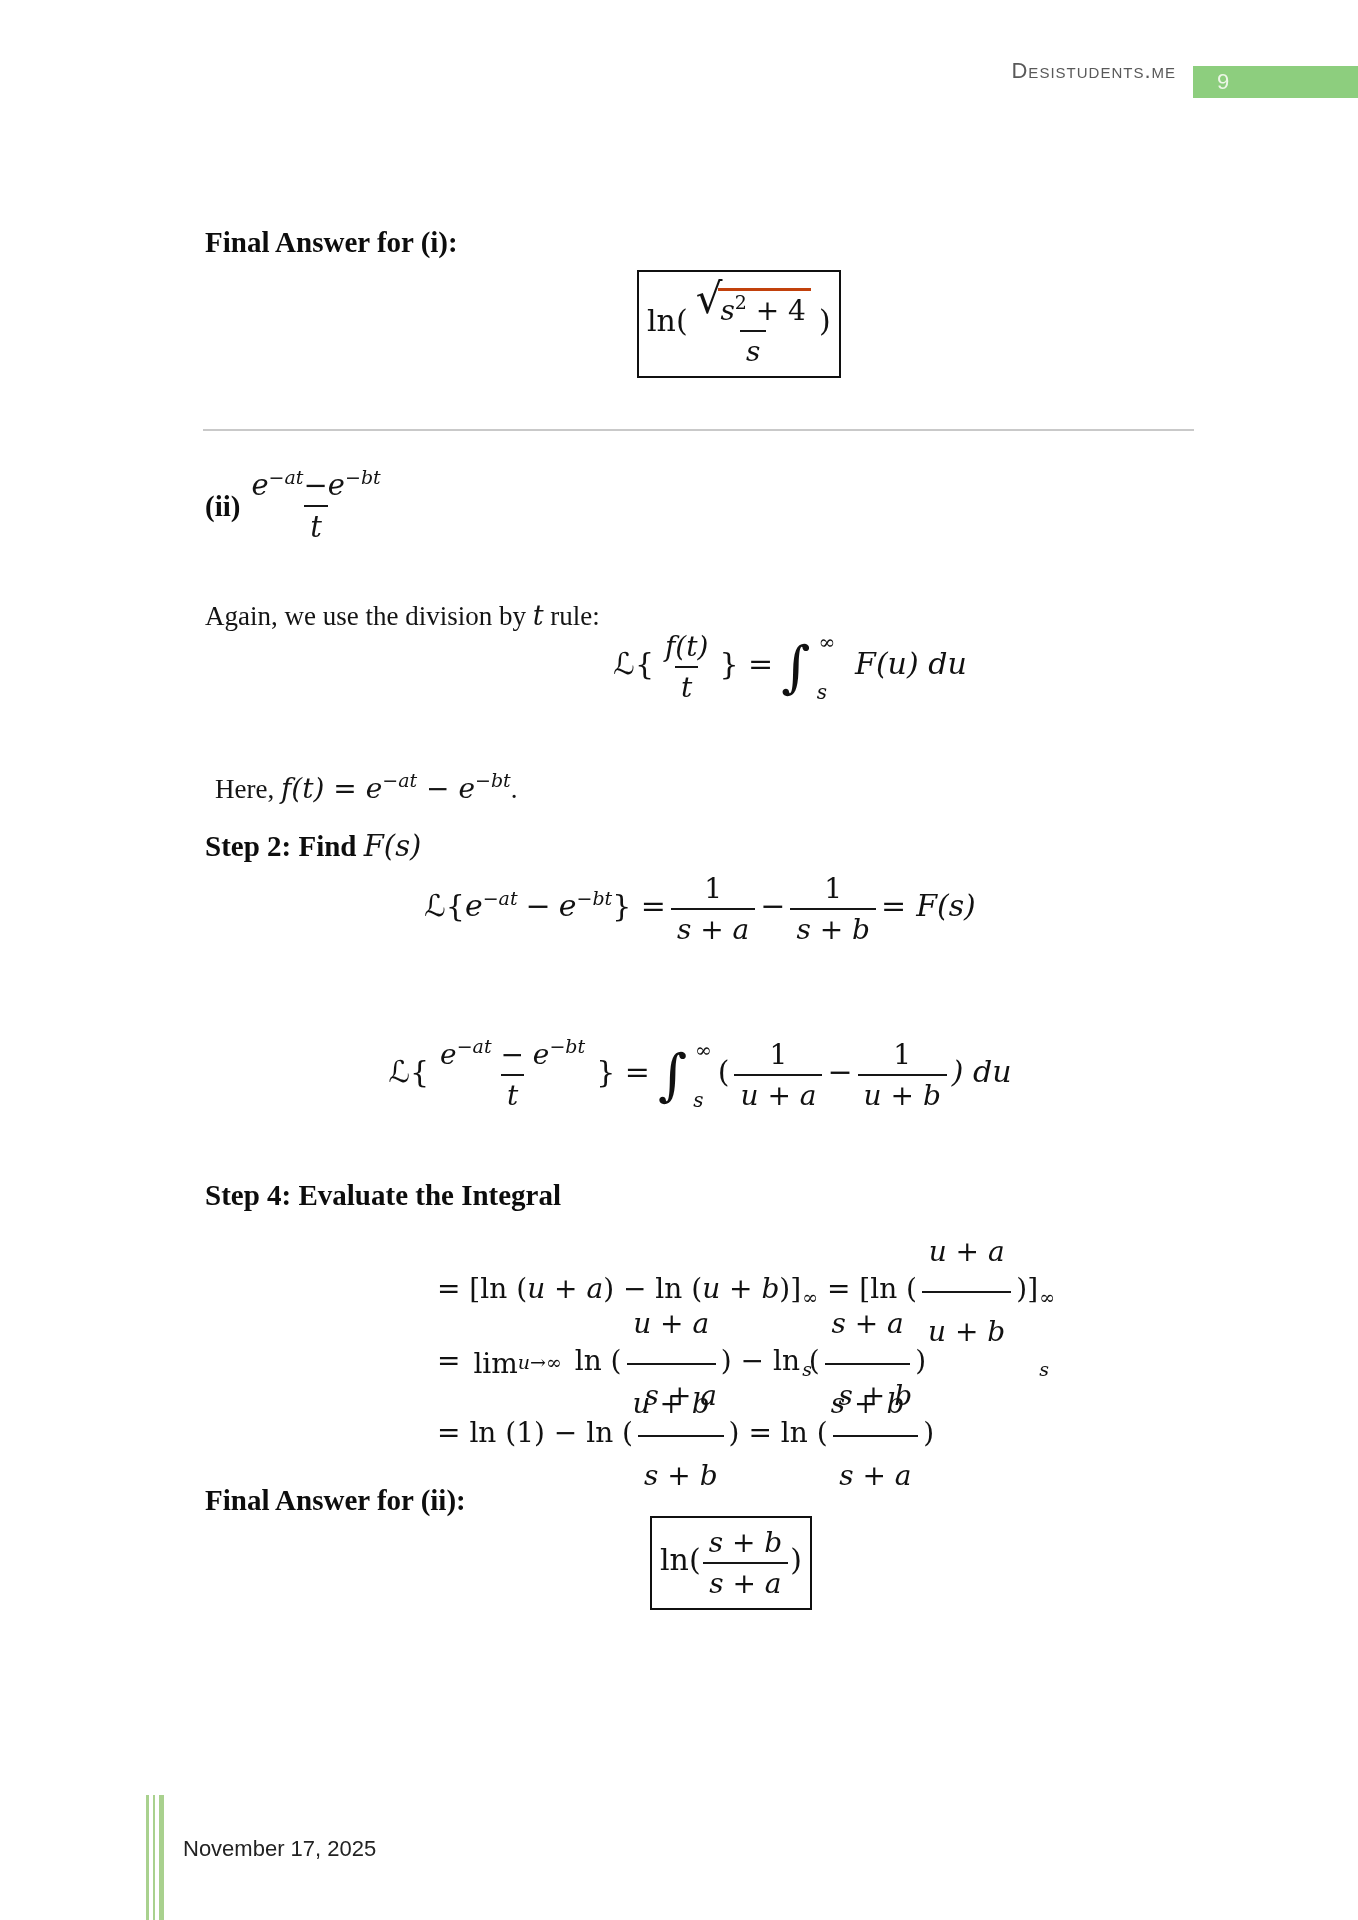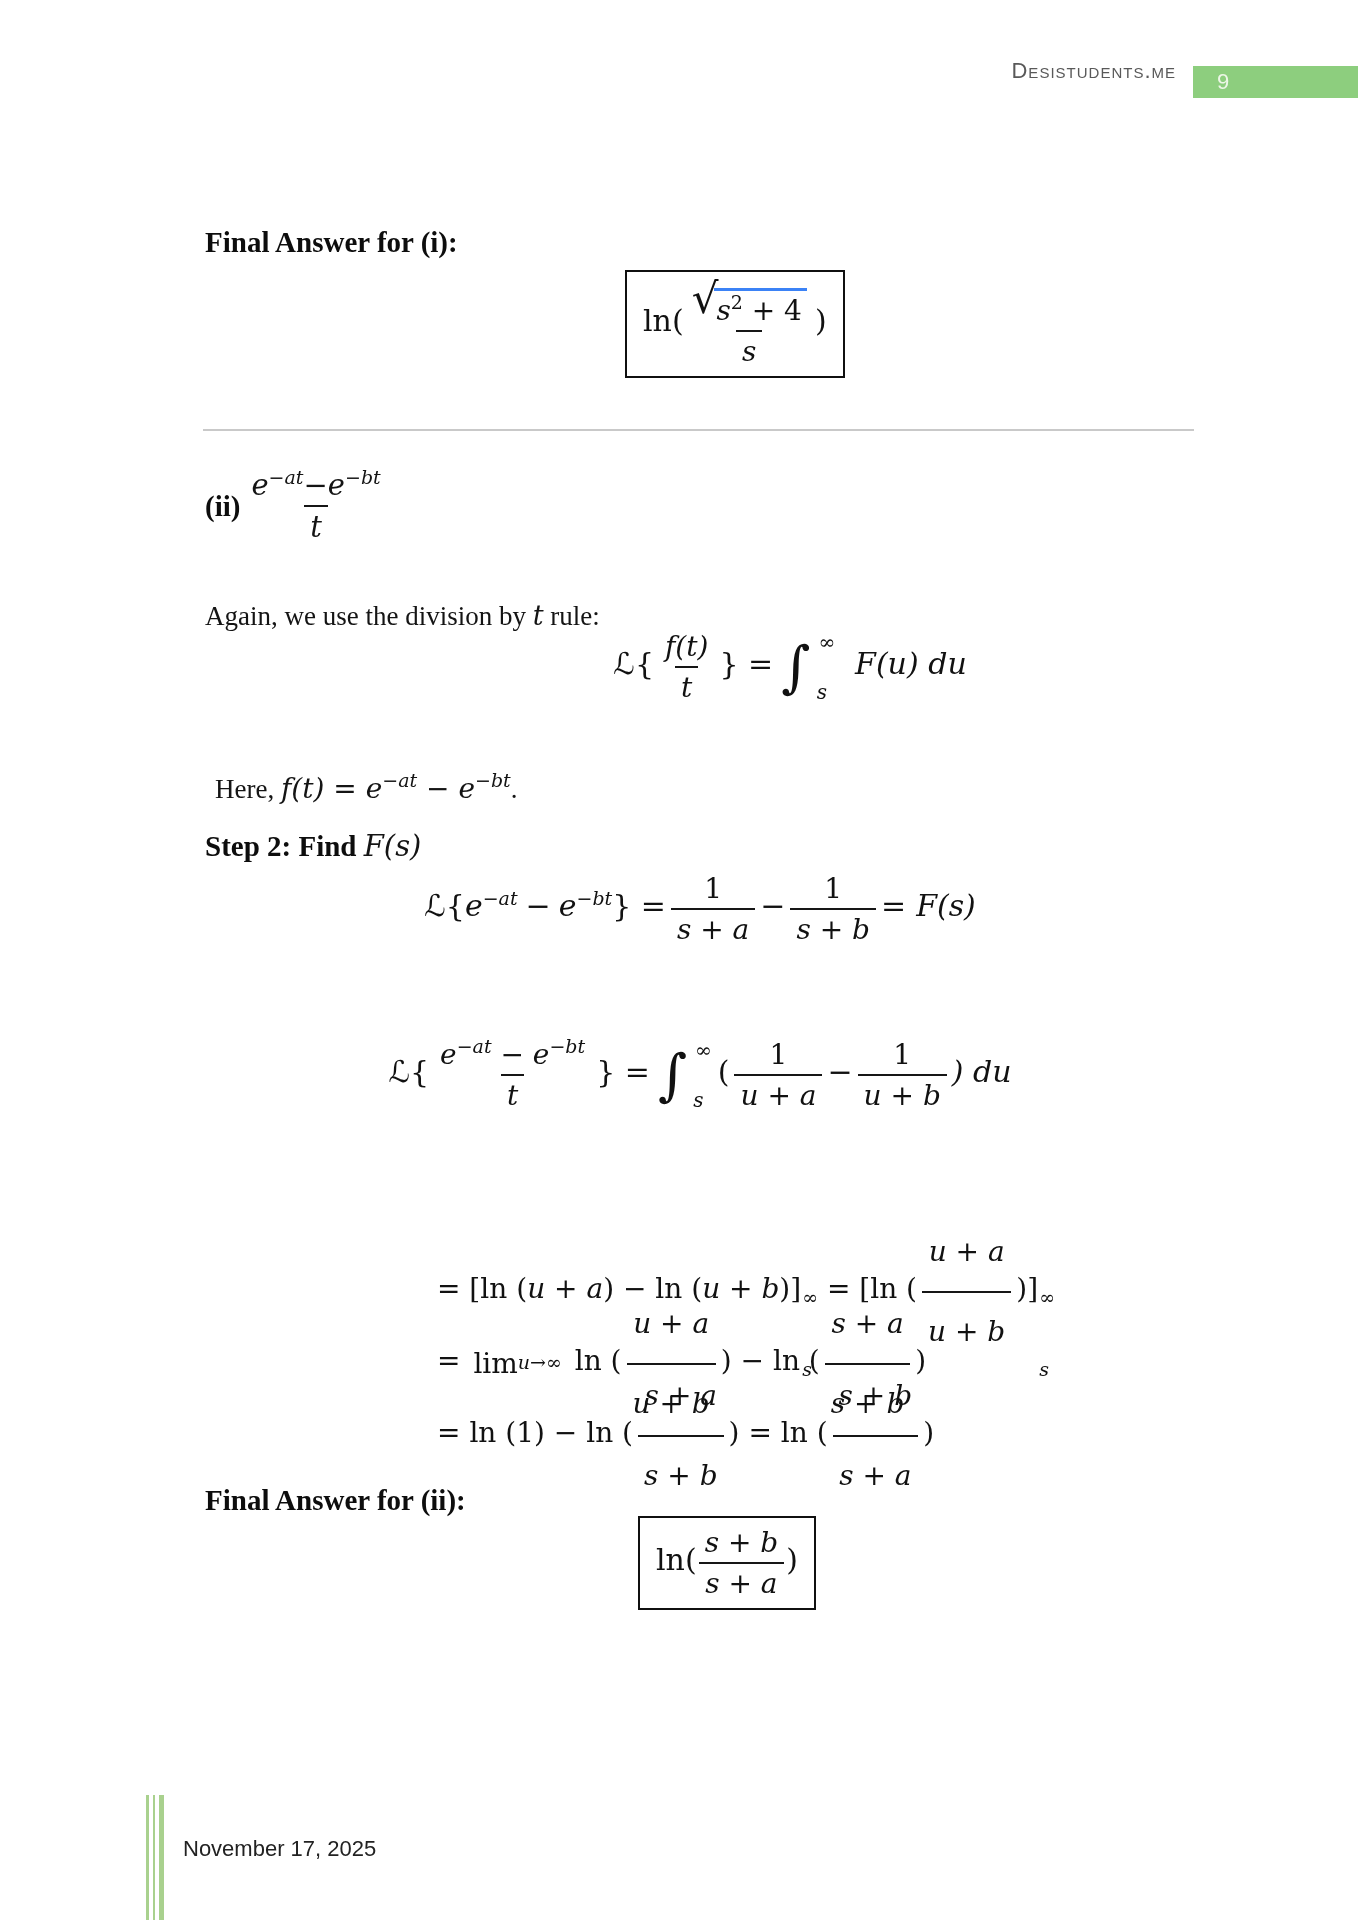--- a/index.html
+++ b/index.html
@@ -37,24 +37,24 @@
   .lims .b { margin-left:-2px; }
 
   .ev { display:inline-flex; flex-direction:column; justify-content:space-between; height:62px;
         font-size:19px; vertical-align:middle; margin-left:1px; }
 
   .limstack { display:inline-flex; flex-direction:row; align-items:center; vertical-align:middle; margin:0 4px; }
   .limstack .sub { font-size:19px; margin-top:-5px; }
 
   .sqrt { display:inline-flex; align-items:flex-start; vertical-align:middle; }
   .sqrt .sign { font-size:42px; line-height:1; margin-top:-2px; }
-  .sqrt .body { border-top:3px solid #3b82f6; padding:3px 5px 0 2px; margin-left:-4px; margin-top:8px; white-space:nowrap; }
-
-  .ansbox { position:absolute; border:2.5px solid #101010; background:#fff; padding:8px 16px;
-            font-size:30px; color:#111; white-space:nowrap; }
+  .sqrt .body { border-top:3px solid #c2410c; padding:3px 5px 0 2px; margin-left:-4px; margin-top:8px; white-space:nowrap; }
+
+  .ansbox { position:absolute; border:2.5px solid #101010; background:#fff; padding:8px 8px;
+            font-size:30px; color:#111; white-space:nowrap;margin-left:12px; }
   .ansbox .frac { margin:0 2px; }
 
   .divider { position:absolute; top:429px; left:203px; width:991px; height:2px; background:#c9c9c9; }
 
   .eqcol { position:absolute; left:437px; top:1216px; font-size:28px; color:#111; }
   .eqline { height:72px; line-height:72px; white-space:nowrap; }
 
   .glines { position:absolute; left:146px; top:1795px; height:125px; display:flex; gap:4px; }
   .gline  { background:#a9d18e; }
   .g1,.g2 { width:2.5px; } .g3 { width:5px; }
@@ -134,20 +134,21 @@
         <span class="b mi">s</span>
       </span><span class="m" style="margin-left:6px">(</span><span class="frac">
         <span class="num m">1</span>
         <span class="den mi">u + a</span>
       </span><span class="m">−</span><span class="frac">
         <span class="num m">1</span>
         <span class="den mi">u + b</span>
       </span><span class="mi">) du</span>
   </div>
 
+  <div class="h abs" style="top:1165px;left:205px">Step 4: Evaluate the Integral</div>
 
   <div class="eqcol">
     <div class="eqline">
       <span class="m">= [</span><span class="m">ln </span><span class="m">(</span><span class="mi">u + a</span><span class="m" style="white-space:pre">) − </span><span class="m">ln </span><span class="m">(</span><span class="mi">u + b</span><span class="m">)]</span><span class="ev">
           <span class="m">∞</span>
           <span class="mi">s</span>
         </span><span class="m" style="white-space:pre"> = [</span><span class="m">ln (</span><span class="frac">
           <span class="num mi">u + a</span>
           <span class="den mi">u + b</span>
         </span><span class="m">)]</span><span class="ev">

